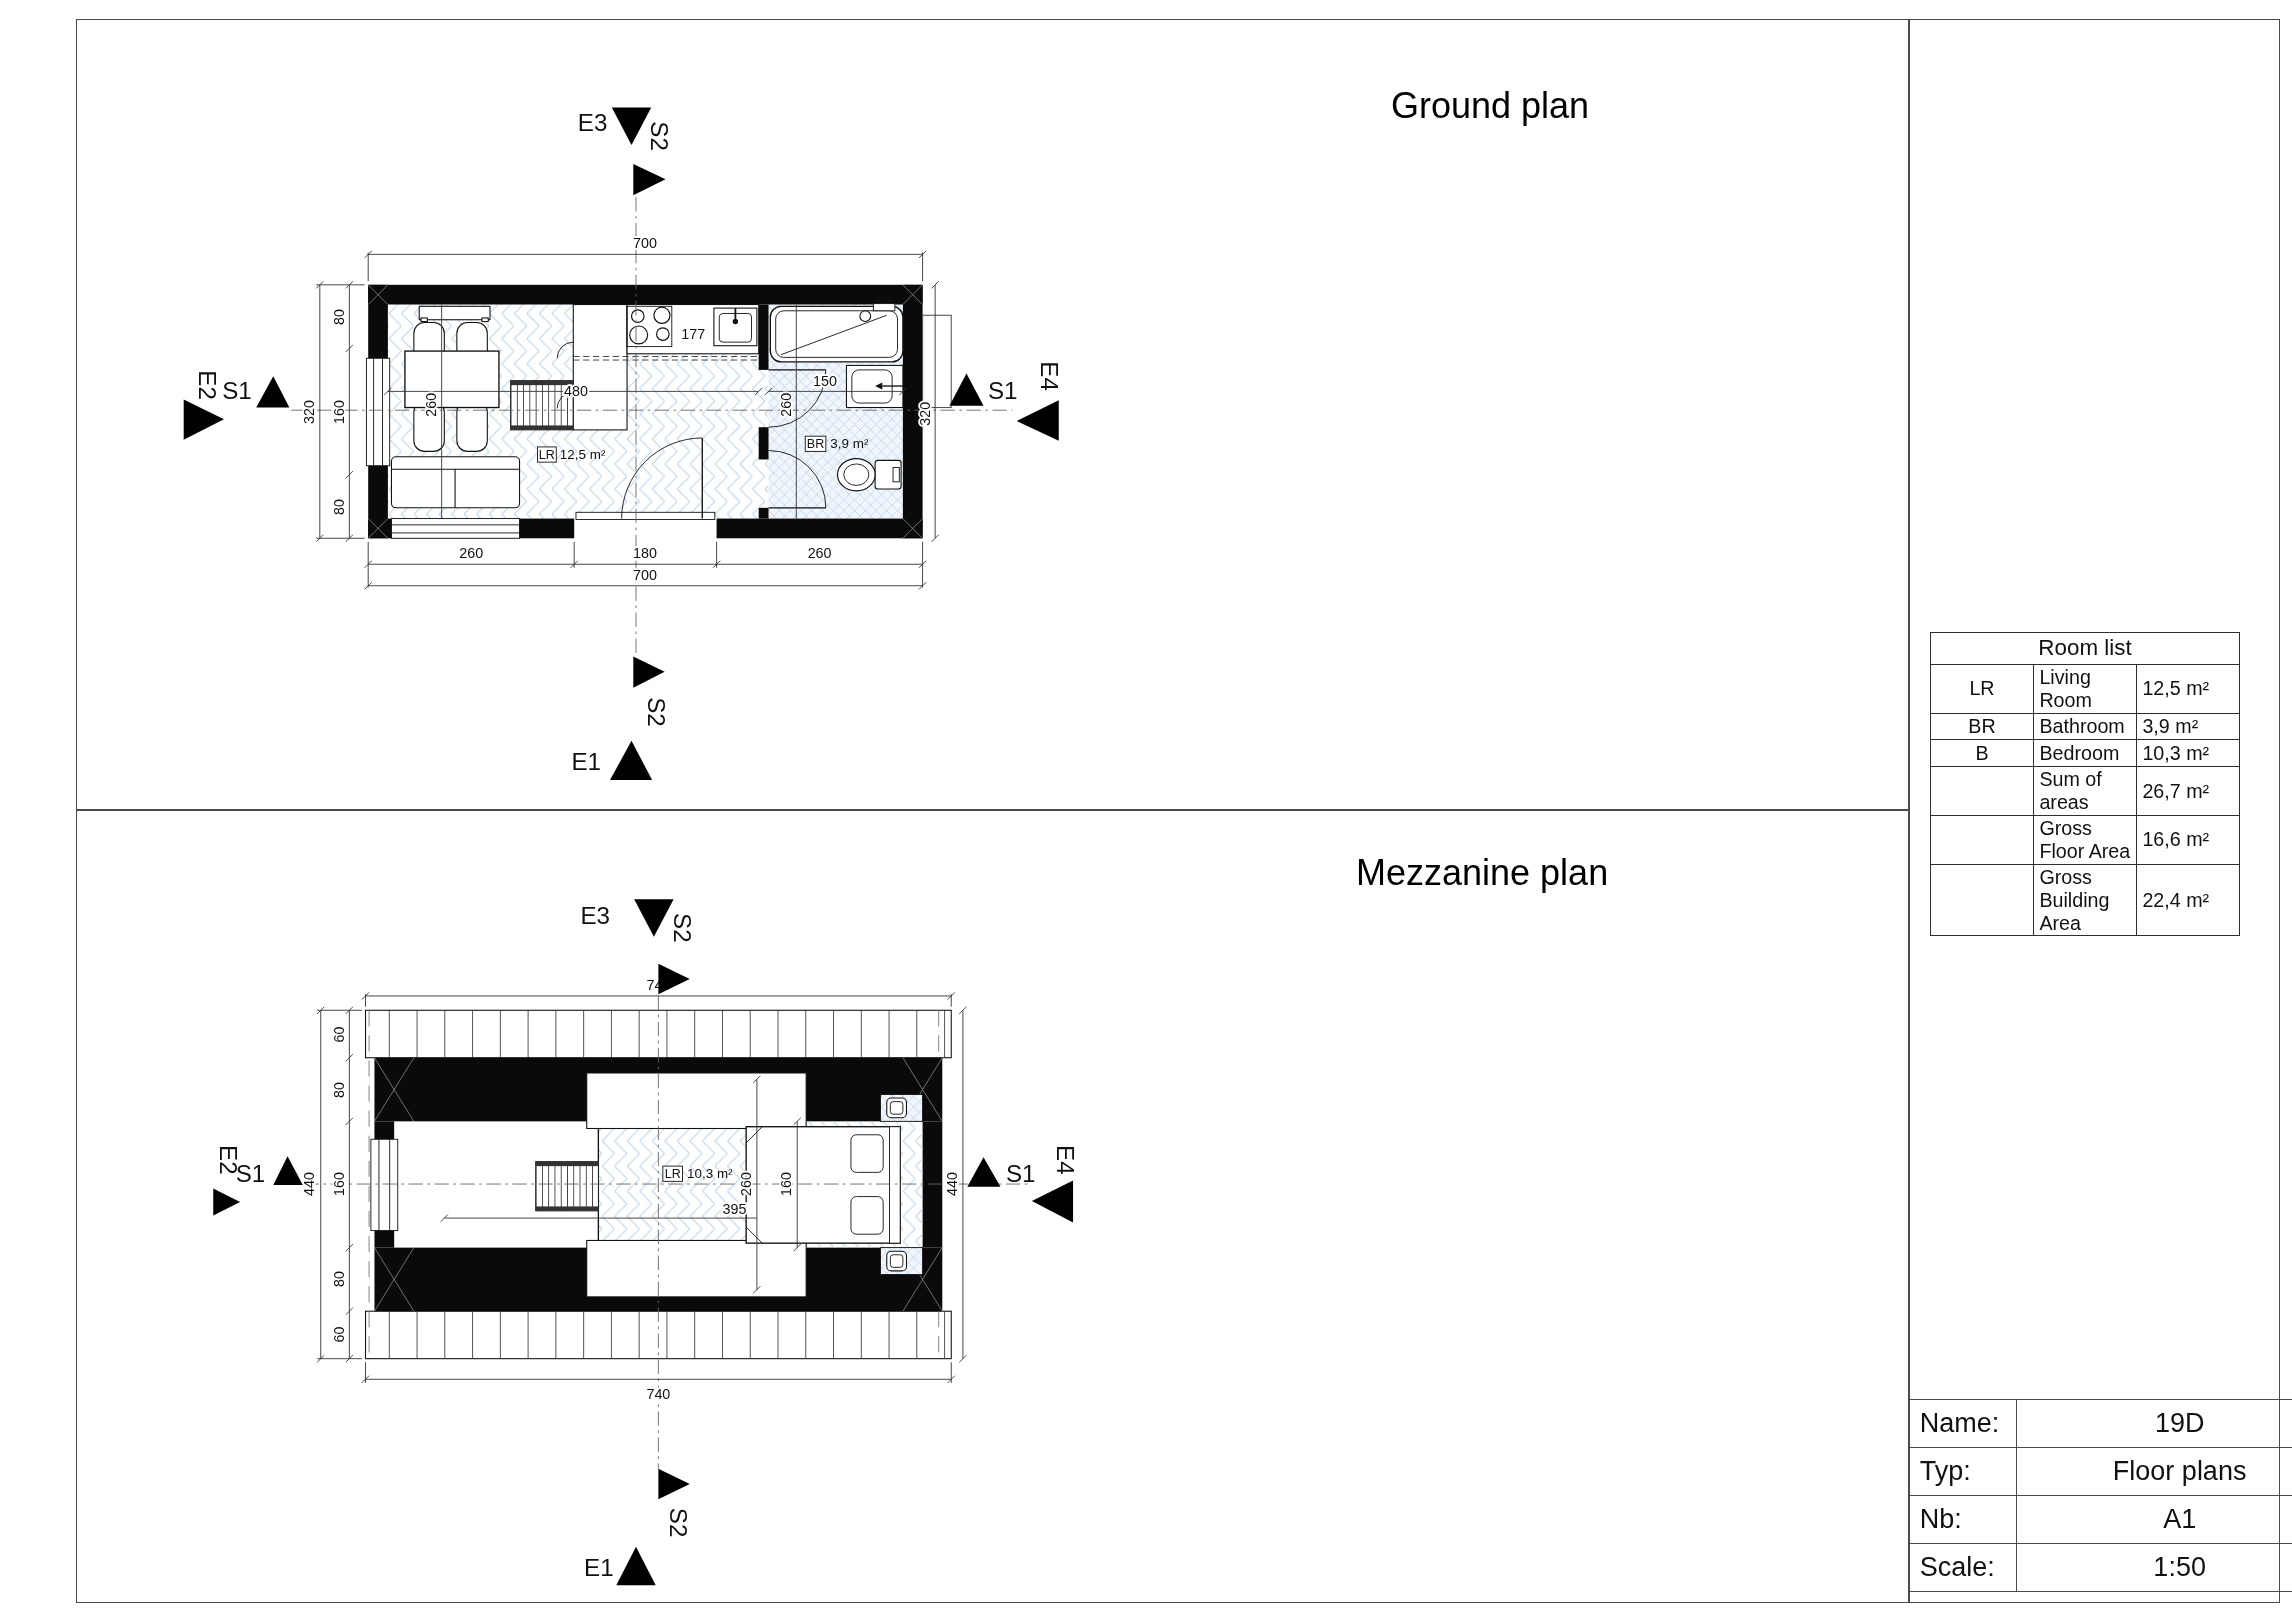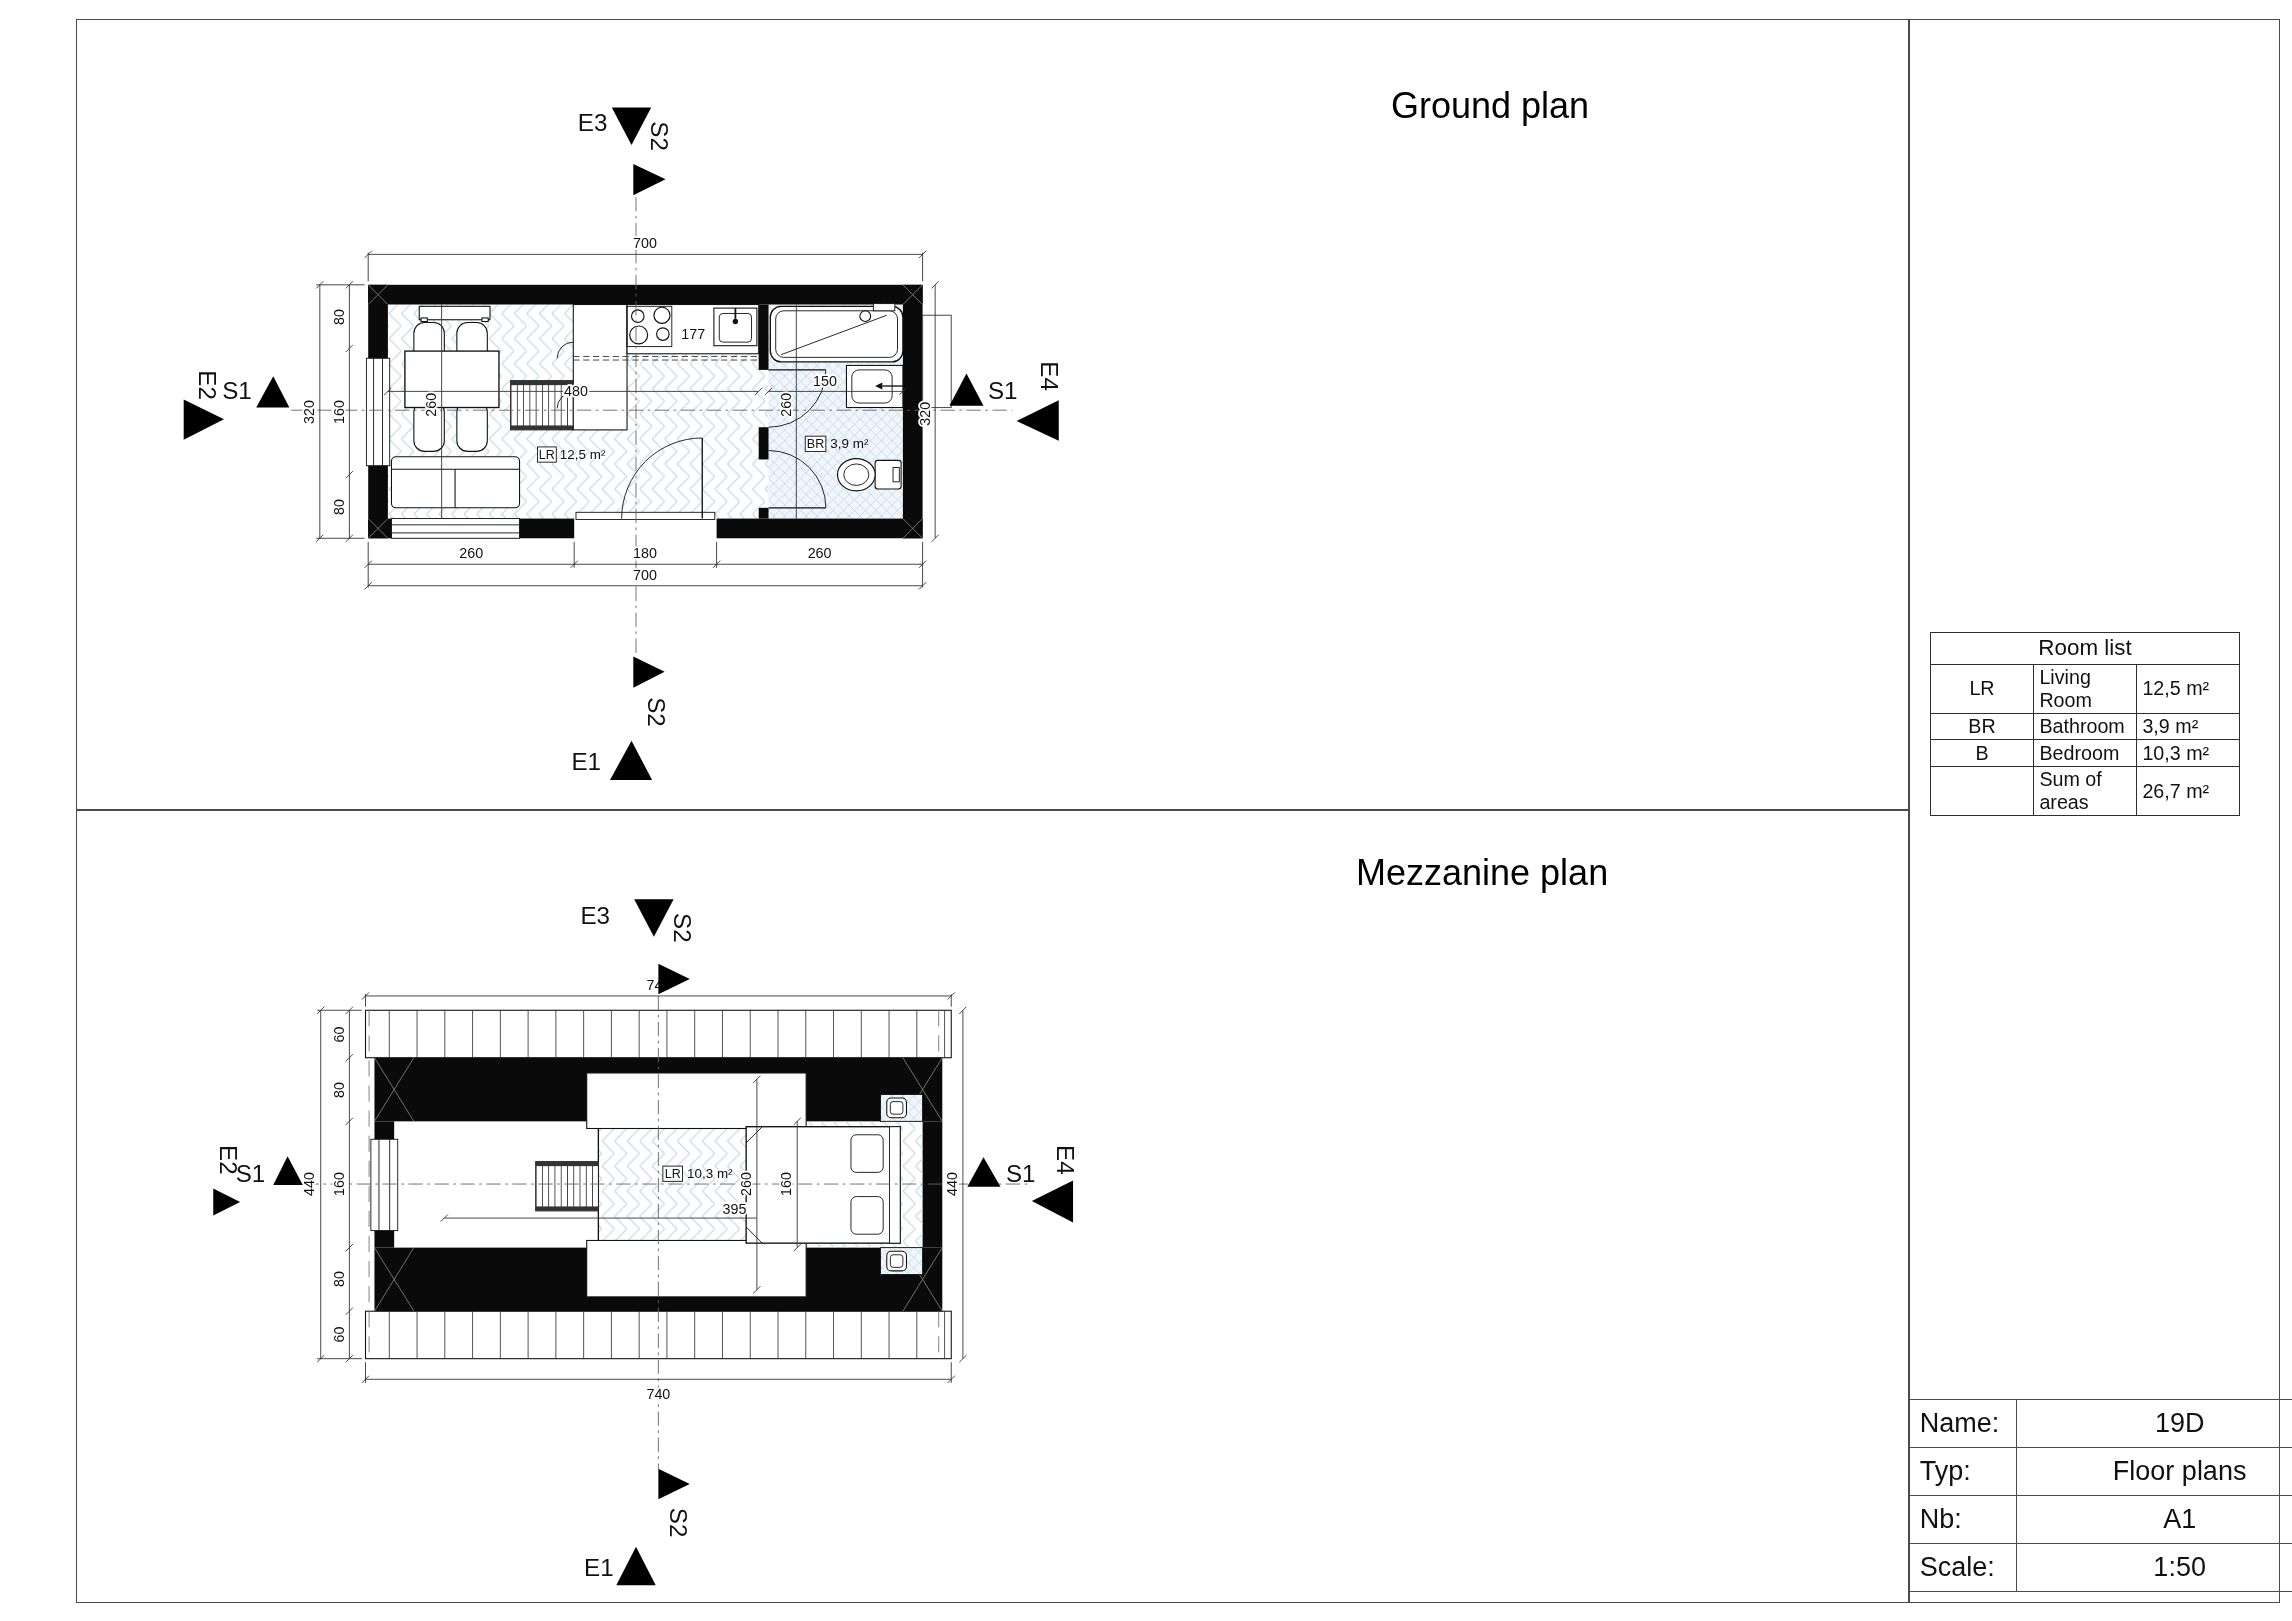--- a/index.html
+++ b/index.html
@@ -440,20 +440,30 @@
       <tr>
         <td class="c-abbr">B</td>
         <td class="c-name">Bedroom</td>
         <td class="c-area">10,3 m²</td>
       </tr>
       <tr>
         <td class="c-abbr"></td>
         <td class="c-name">Sum of areas</td>
         <td class="c-area">26,7 m²</td>
       </tr>
+      <tr>
+        <td class="c-abbr"></td>
+        <td class="c-name">Gross Floor Area</td>
+        <td class="c-area">16,6 m²</td>
+      </tr>
+      <tr>
+        <td class="c-abbr"></td>
+        <td class="c-name">Gross Building Area</td>
+        <td class="c-area">22,4 m²</td>
+      </tr>
     </tbody>
   </table>
 
   <table class="title-block">
     <tbody>
       <tr>
         <td class="tb-label">Name:</td>
         <td class="tb-value">19D</td>
       </tr>
       <tr>

